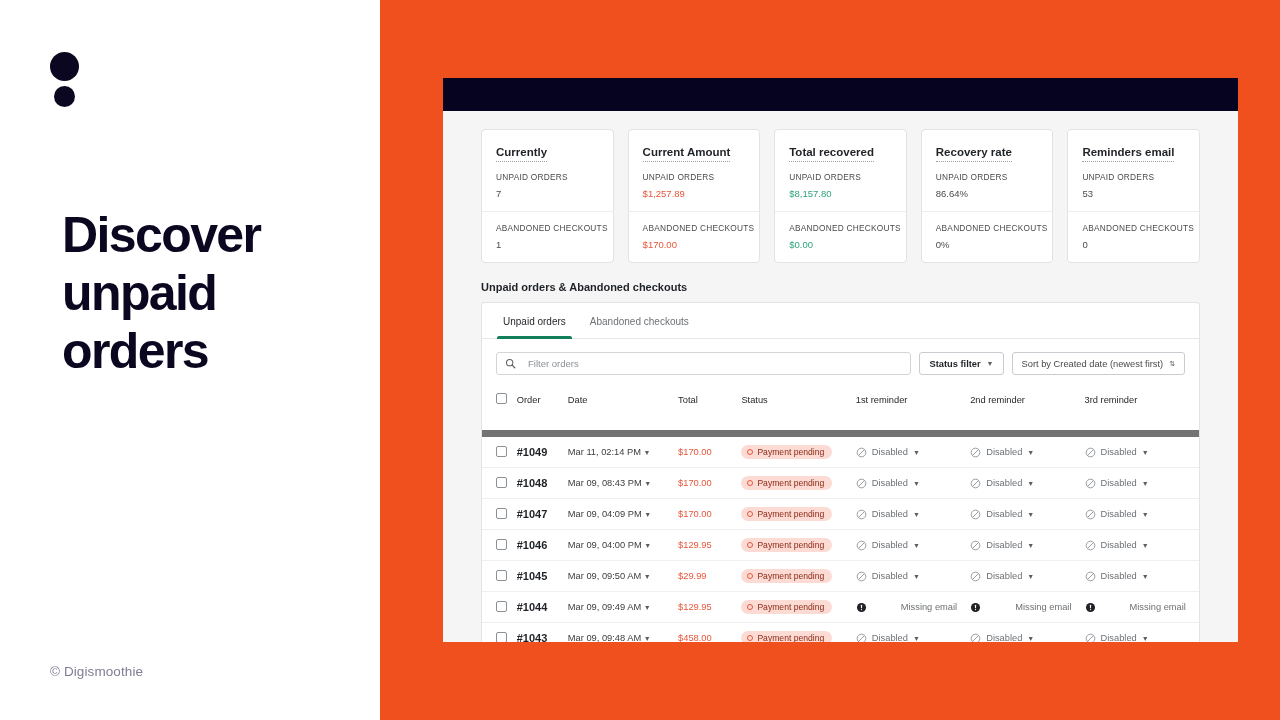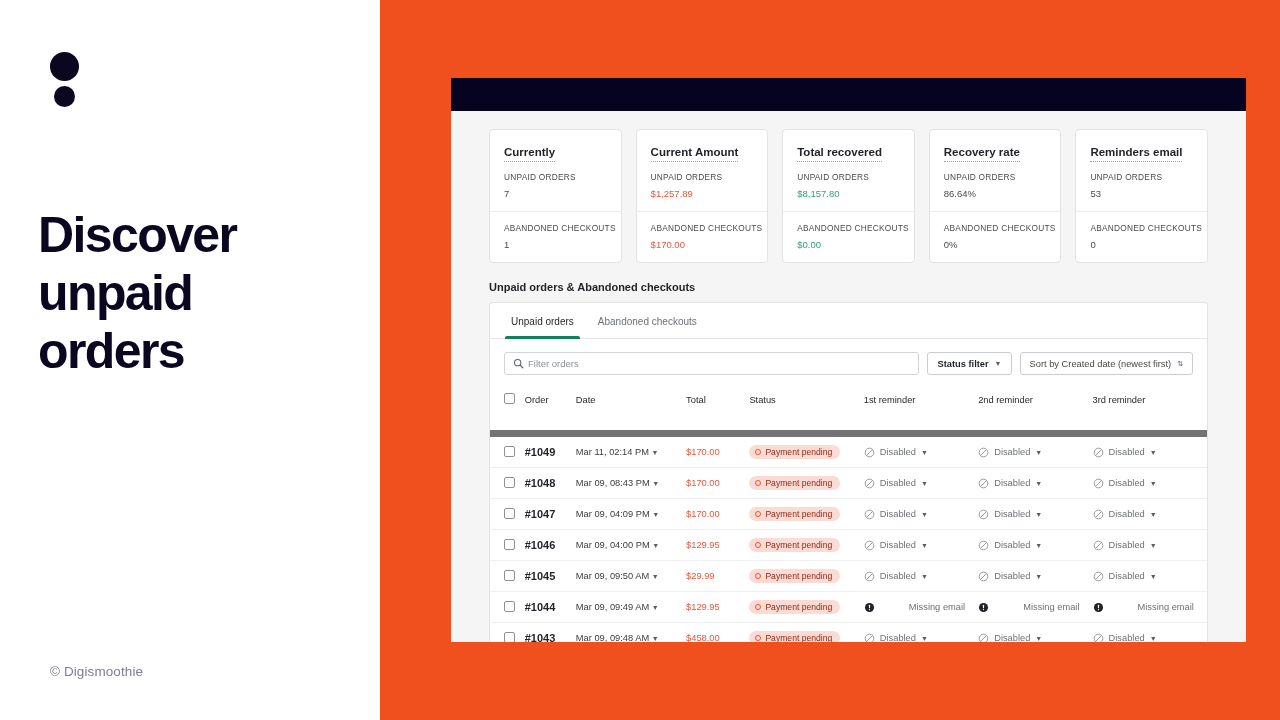--- a/index.html
+++ b/index.html
@@ -19,41 +19,41 @@
   .logo { position: absolute; left: 50px; top: 52px; width: 30px; height: 72px; }
   .logo .dot-big {
     width: 29px; height: 29px; border-radius: 50%;
     background: #0B0720; position: absolute; left: 0; top: 0;
   }
   .logo .dot-small {
     width: 21px; height: 21px; border-radius: 50%;
     background: #0B0720; position: absolute; left: 4px; top: 34px;
   }
   .headline {
-    position: absolute; left: 38px; top: 206px; width: 300px;
+    position: absolute; left: 62px; top: 206px; width: 300px;
     font-size: 50px; line-height: 58px; font-weight: 700;
     letter-spacing: -1.6px; color: #0B0720;
   }
   .subtext {
     position: absolute; left: 50px; top: 410px; width: 290px;
     font-size: 17.5px; line-height: 35px; font-weight: 400;
     color: #736F8A; letter-spacing: 0.1px;
   }
   .credit {
     position: absolute; left: 50px; top: 664px;
     font-size: 13.5px; color: #807C94; letter-spacing: 0.1px;
   }
 
   
   .right-panel {
     width: 900px; height: 720px; background: #F0501E;
     position: relative; flex: 0 0 900px;
   }
   .app-window {
-    position: absolute; left: 71px; top: 78px;
+    position: absolute; left: 63px; top: 78px;
     width: 795px; height: 564px;
     background: #F5F5F5; overflow: hidden;
   }
   .app-topbar { height: 33px; background: #050320; width: 100%; }
   .app-body { padding: 0; }
 
   
   .stats-row {
     display: flex; gap: 14px; padding: 18px 38px 0 38px;
   }
@@ -100,21 +100,21 @@
     height: 3px; background: #11805A; border-radius: 2px 2px 0 0;
   }
 
   .filter-bar {
     display: flex; align-items: center; gap: 8px;
     padding: 13px 14px 12px 14px;
   }
   .search-box {
     flex: 1 1 auto; height: 23px; border: 1px solid #D2D5D8;
     border-radius: 3px; display: flex; align-items: center;
-    gap: 4px; padding: 0 8px; background: #fff;
+    gap: 12px; padding: 0 8px; background: #fff;
   }
   .search-placeholder { font-size: 9.5px; color: #8C9196; }
   .ctrl-btn {
     height: 23px; border: 1px solid #C9CCD0; border-radius: 3px;
     background: #fff; display: flex; align-items: center; gap: 6px;
     padding: 0 9px; font-size: 9.3px; color: #1F2226; font-weight: 700;
     white-space: nowrap;
   }
   .ctrl-btn.light { font-weight: 400; color: #4A4A4A; }
   .caret { font-size: 7px; color: #5C5F62; line-height: 1; }

